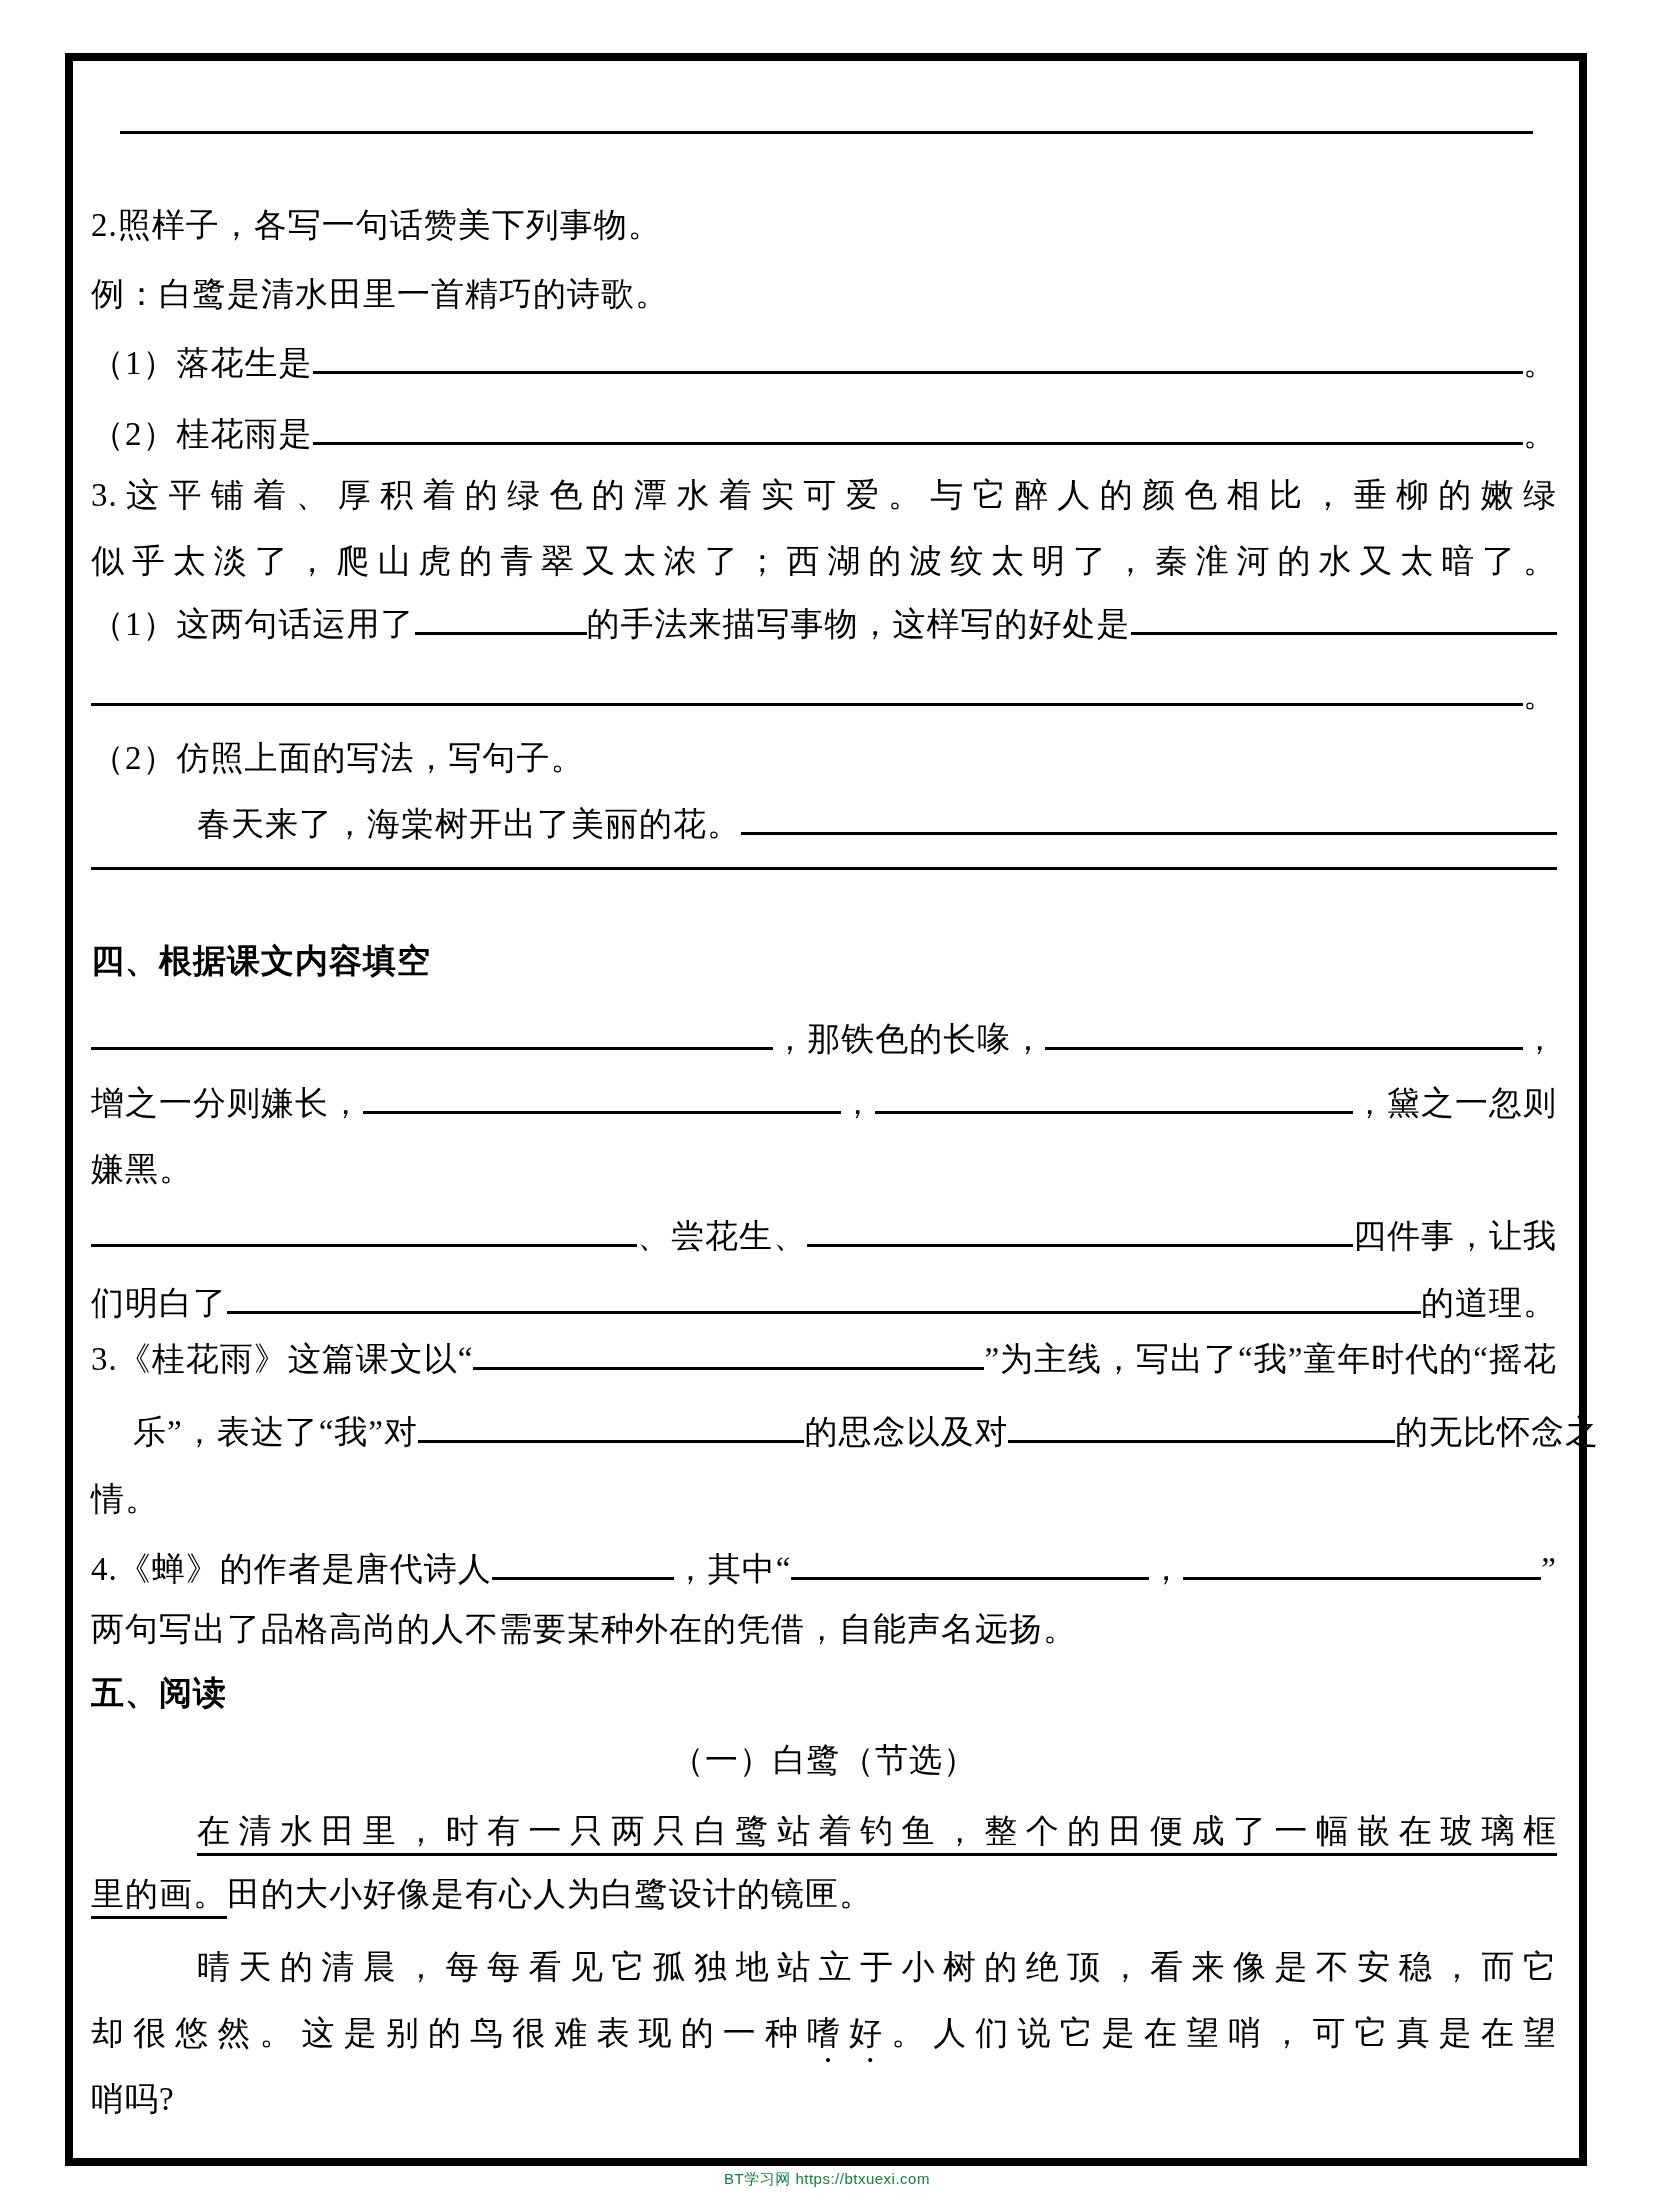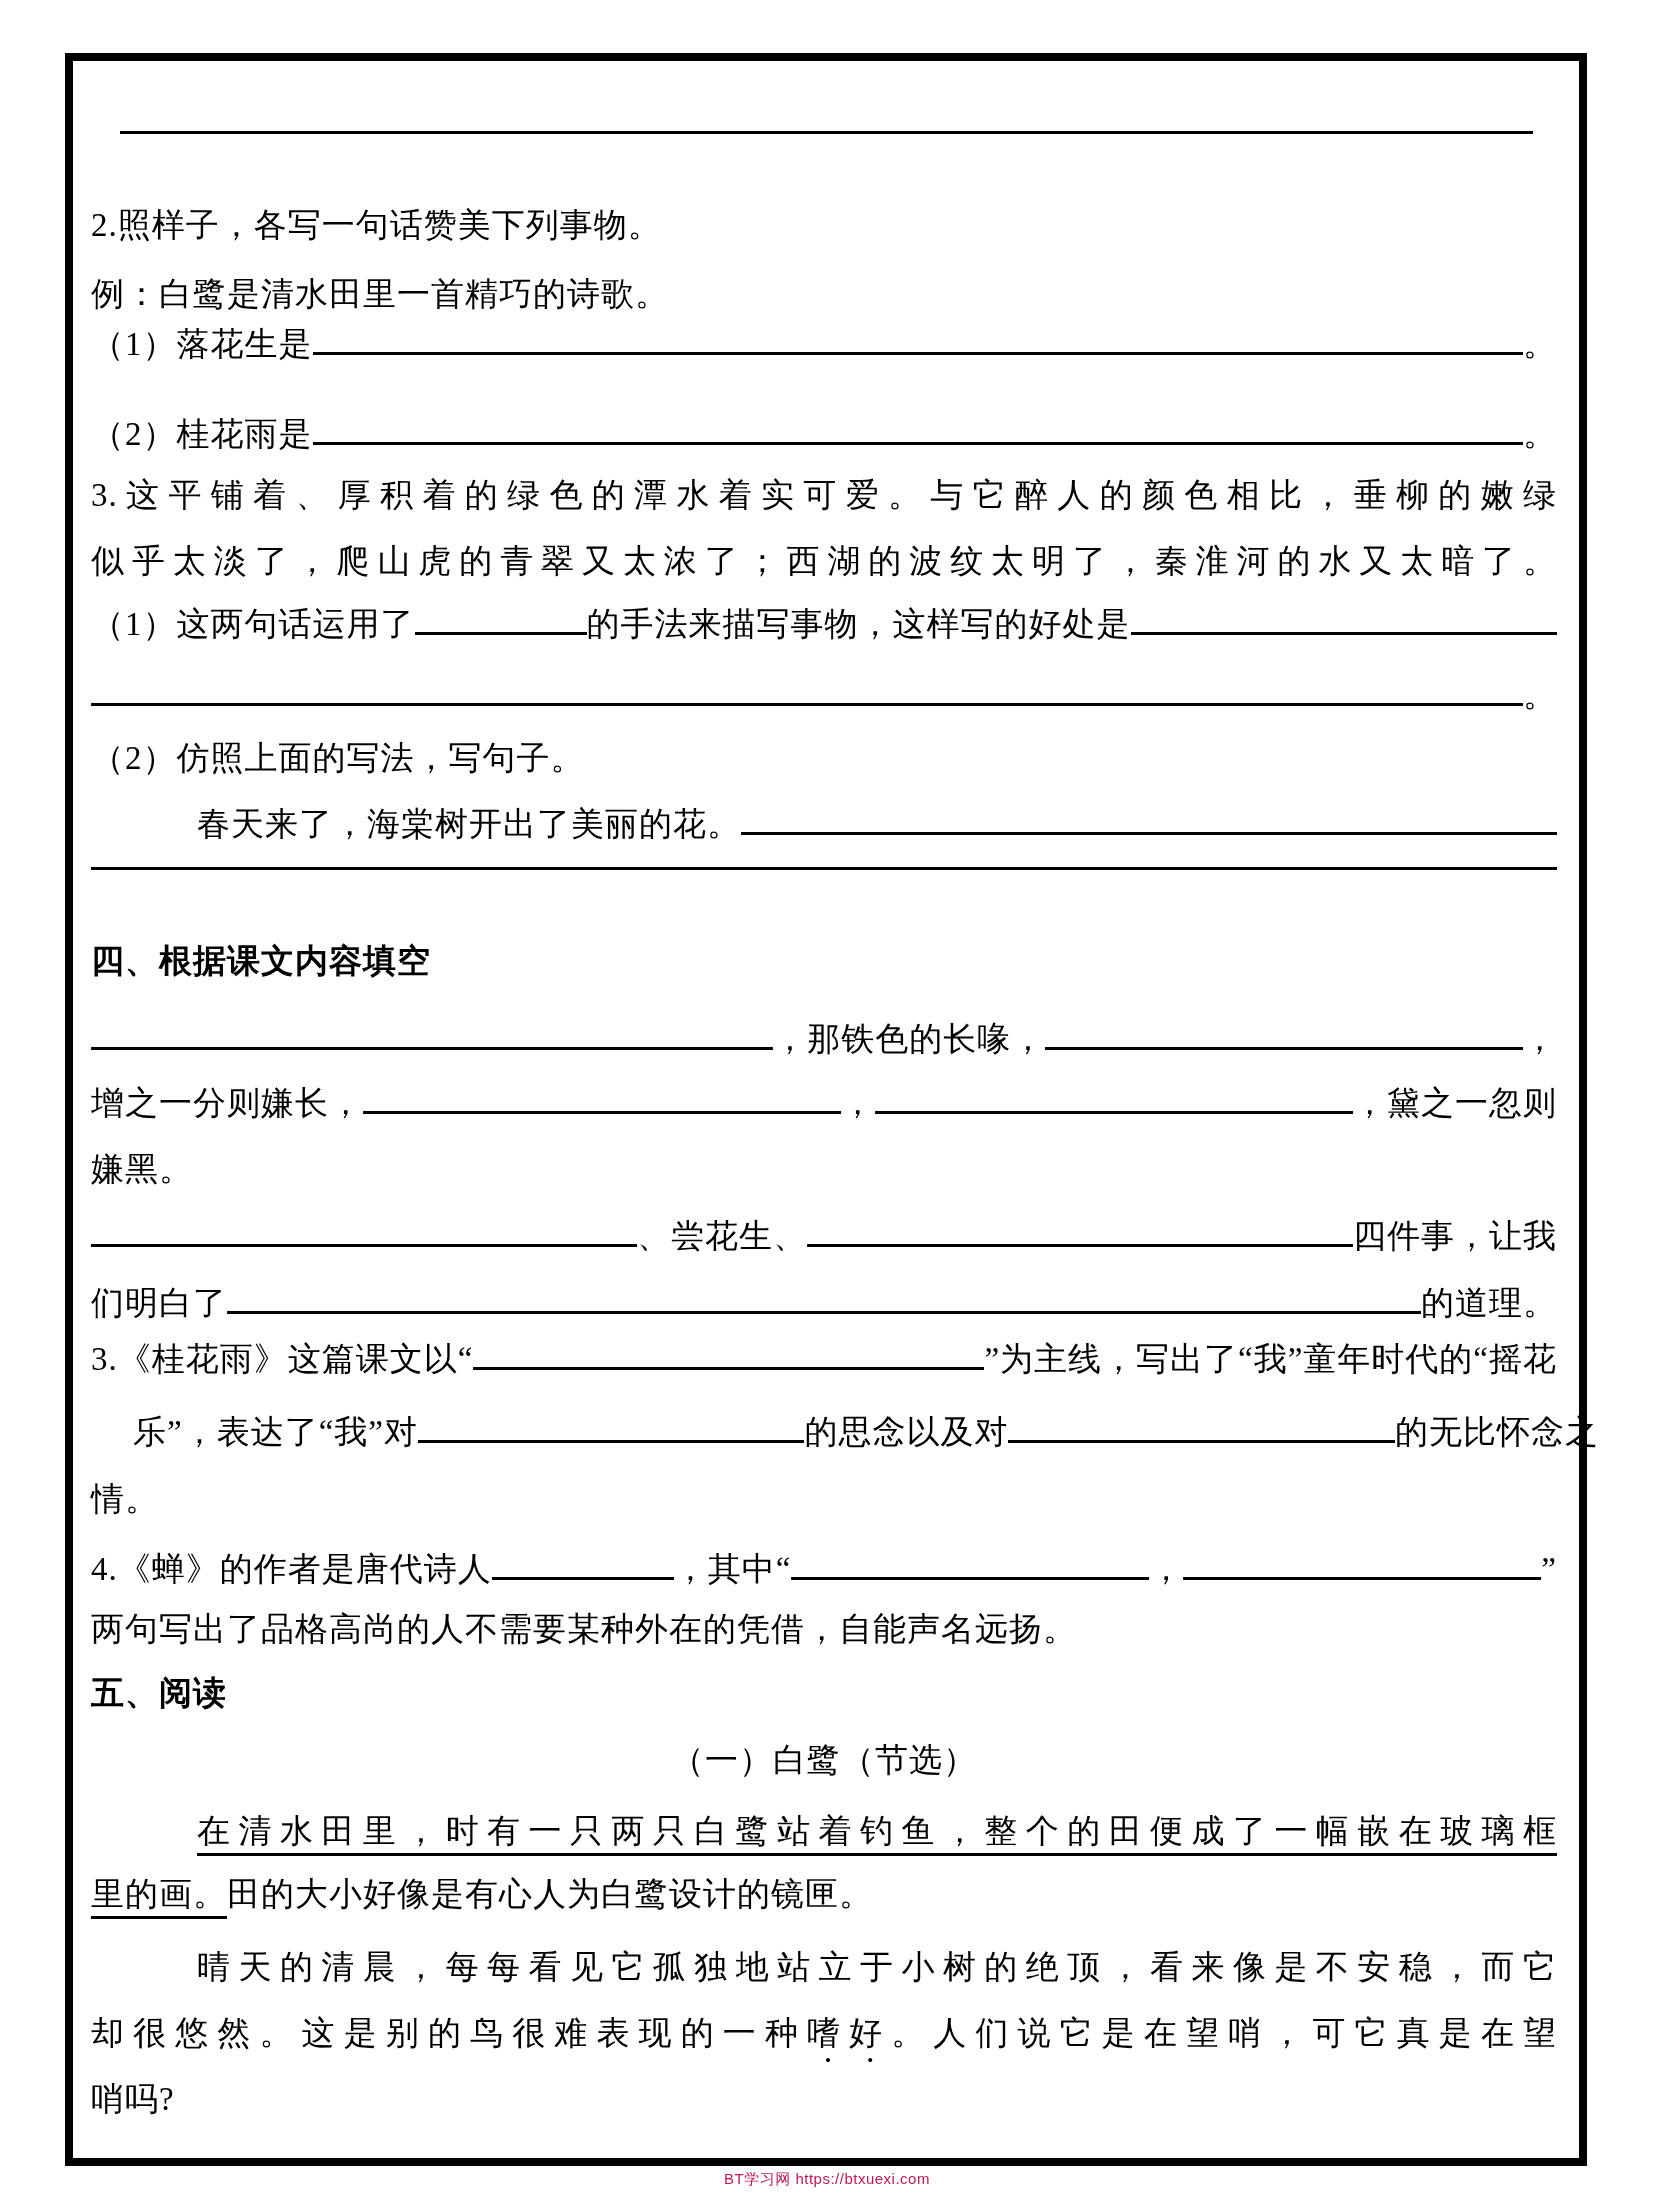--- a/index.html
+++ b/index.html
@@ -69,42 +69,42 @@
     text-emphasis-position: under right;
   }
   .footer {
     position: absolute;
     top: 2170px;
     left: 0;
     width: 100%;
     text-align: center;
     font-size: 15px;
     letter-spacing: 0.5px;
-    color: #be185d;
+    color: #15803d;
     font-family: "Liberation Sans", "DejaVu Sans", sans-serif;
   }
 </style>
 </head>
 <body>
 
 <div class="page-frame"></div>
 
 <div class="content">
 
   <div class="line flex" style="top:131px; padding-left:29px;">
     <span class="blank grow" style="margin-right:24px;"></span>
   </div>
 
   <div class="line" style="top:192px;">
     <span class="t">2.照样子，各写一句话赞美下列事物。</span>
   </div>
   <div class="line" style="top:261px;">
     <span class="t">例：白鹭是清水田里一首精巧的诗歌。</span>
   </div>
-  <div class="line flex" style="top:311px;">
+  <div class="line flex" style="top:330px;">
     <span class="t">（1）落花生是</span>
     <span class="blank grow"></span>
     <span class="t">。</span>
   </div>
   <div class="line flex" style="top:401px;">
     <span class="t">（2）桂花雨是</span>
     <span class="blank grow"></span>
     <span class="t">。</span>
   </div>
 

